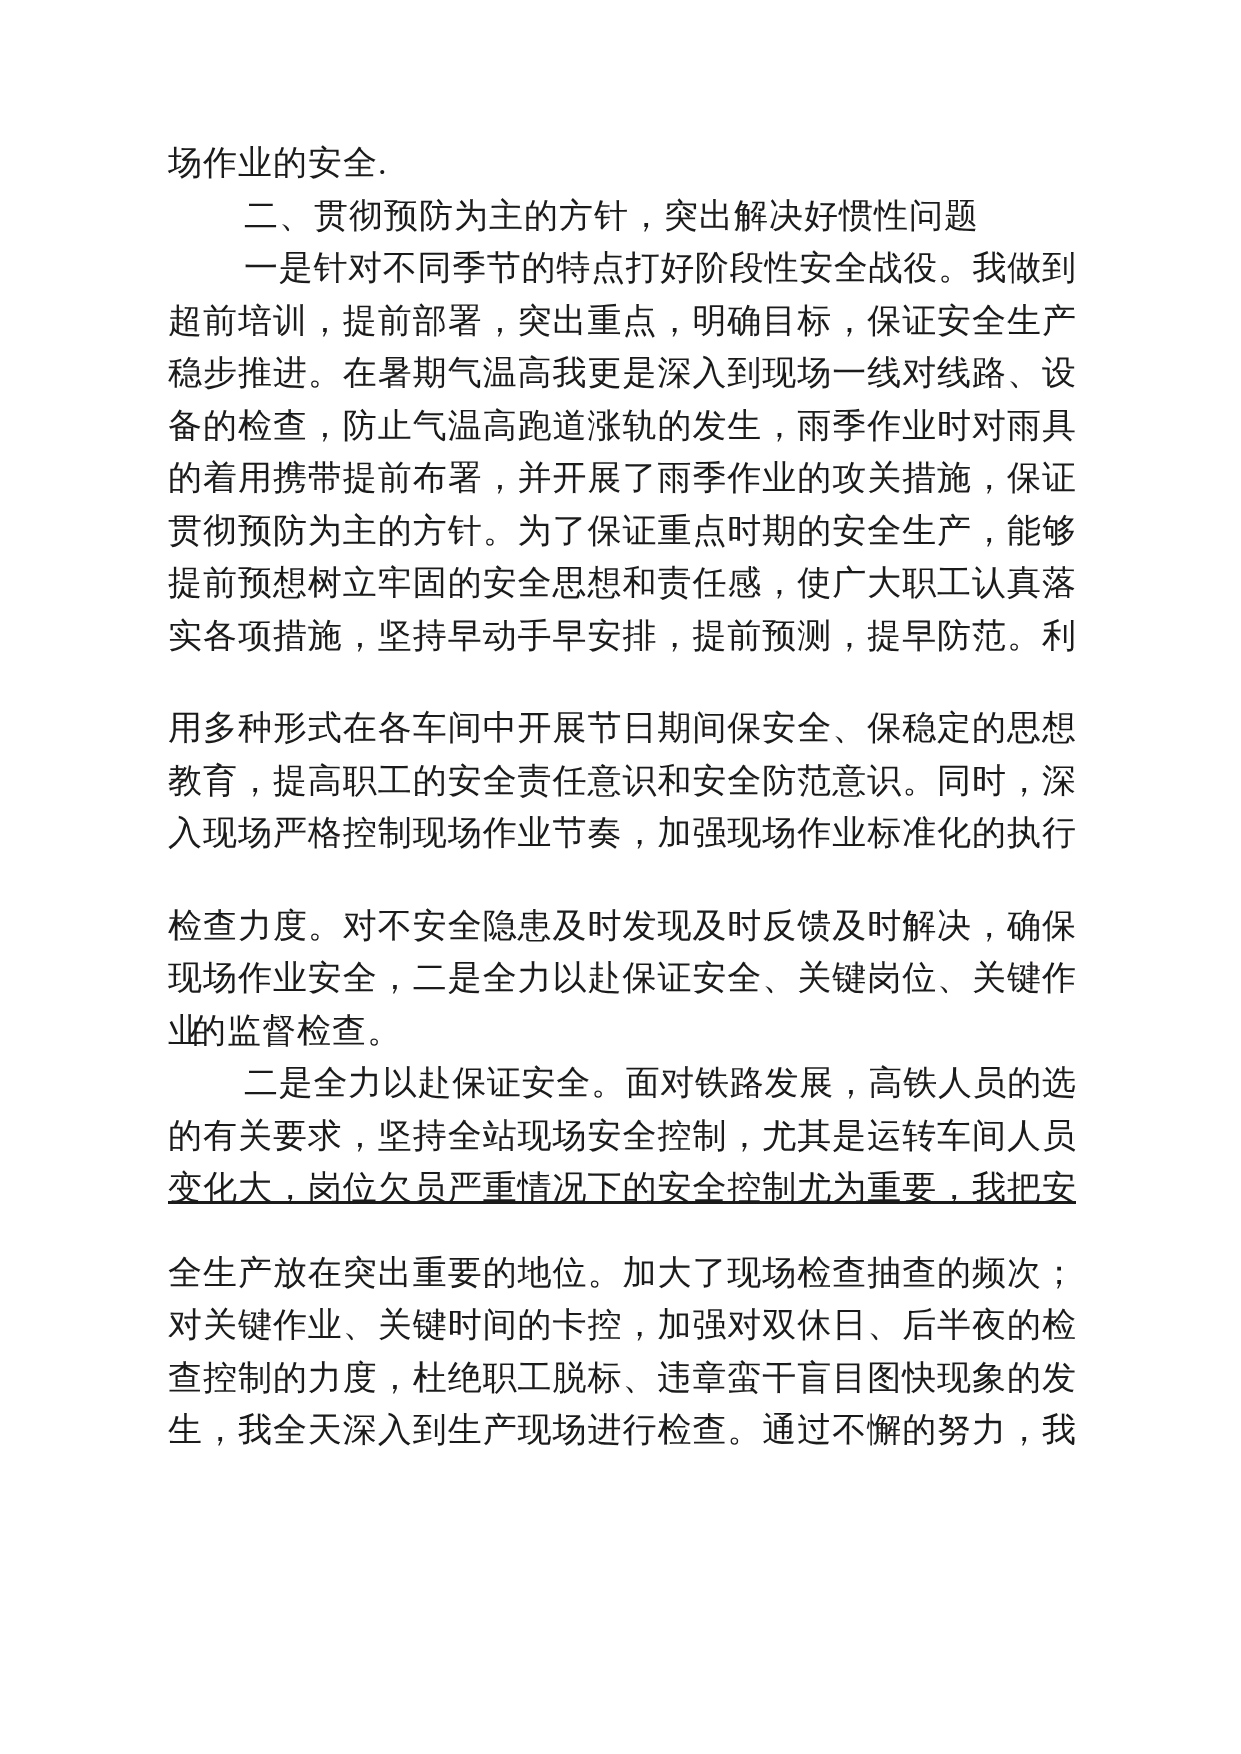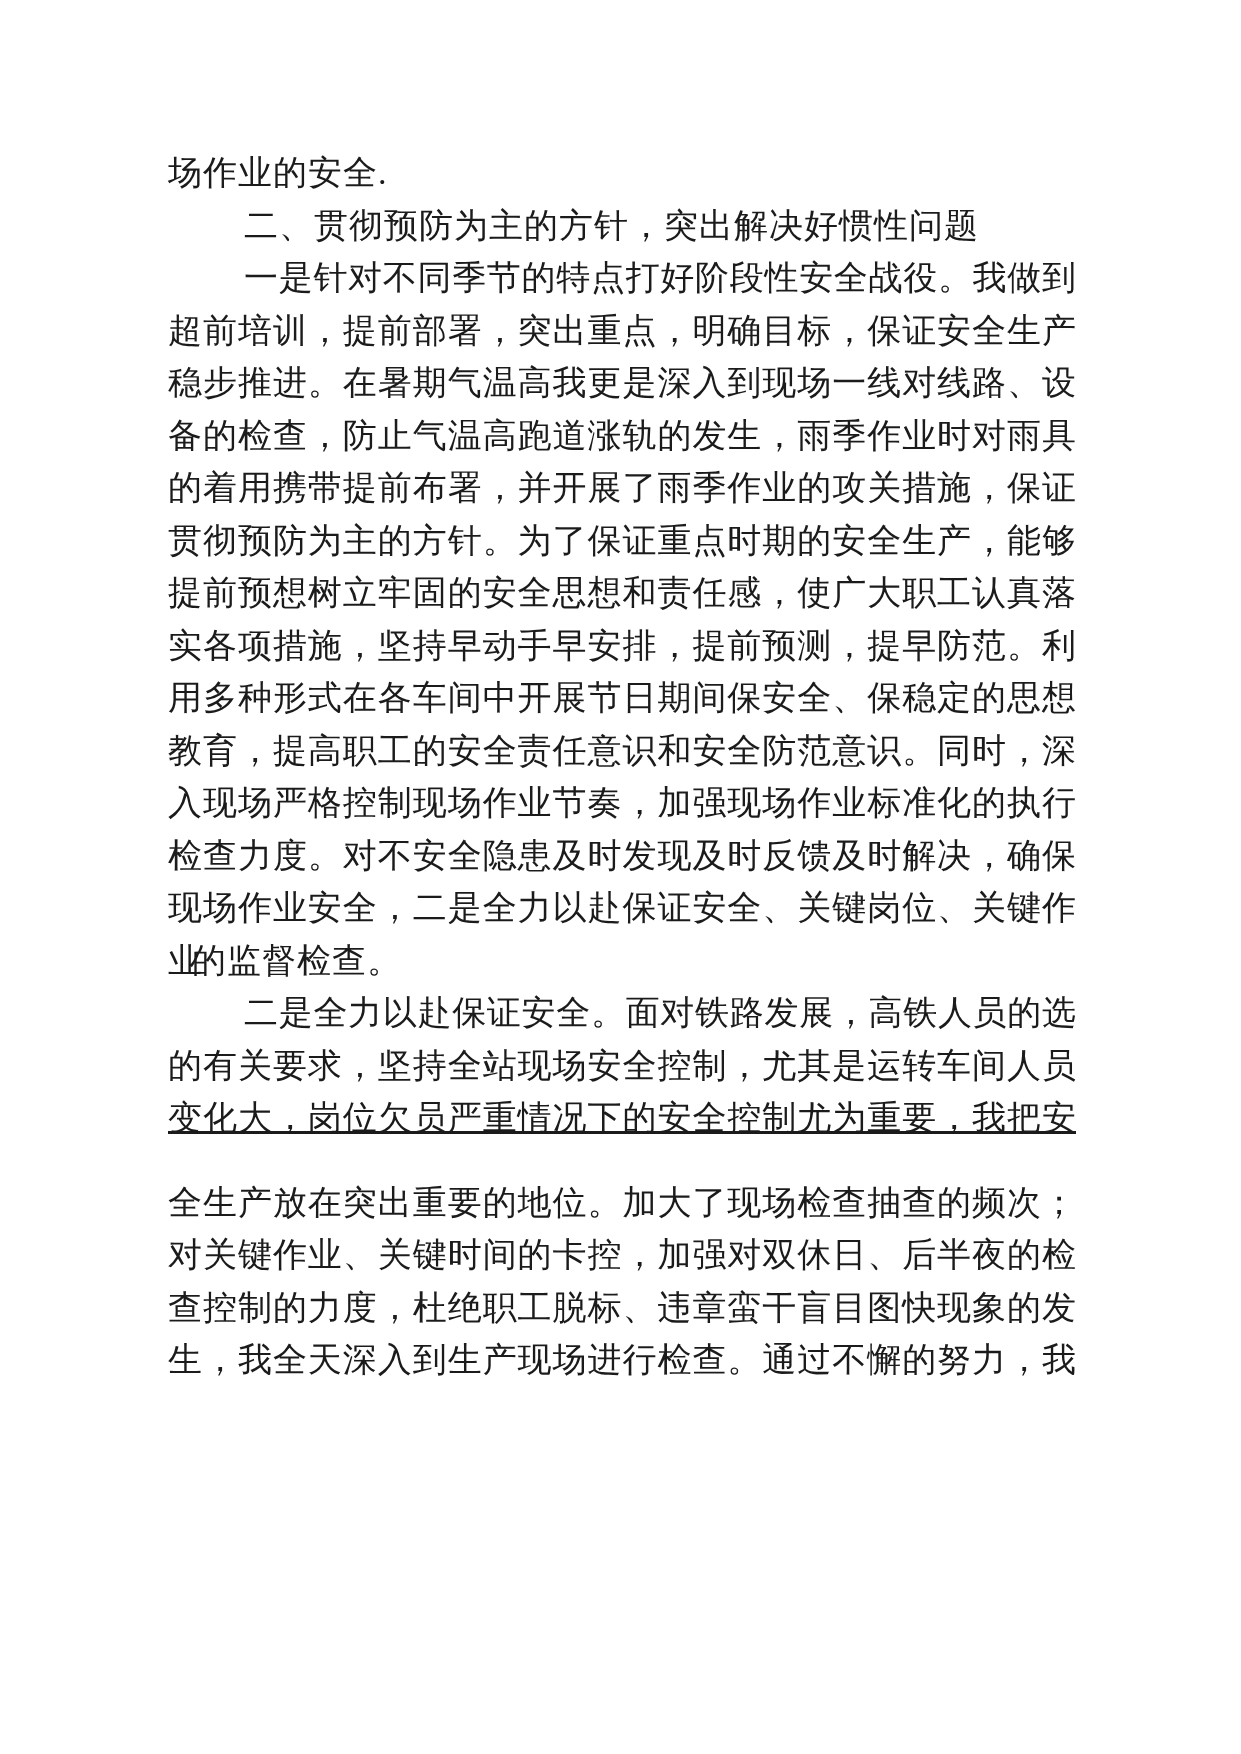--- a/index.html
+++ b/index.html
@@ -11,21 +11,21 @@
     position: relative;
     width: 1241px;
     height: 1754px;
     background: #ffffff;
     overflow: hidden;
     font-family: "Liberation Serif", "DejaVu Serif", serif;
   }
   .content {
     position: absolute;
     left: 168px;
-    top: 147px;
+    top: 137px;
     width: 908px;
   }
   .line {
     height: 52.5px;
     line-height: 52.5px;
     font-size: 34px;
     color: #1b1b1b;
     letter-spacing: 1px;
     white-space: nowrap;
     overflow: visible;
@@ -57,24 +57,24 @@
       </div>
       <div class="para">
         <div class="line fill indent" style="color: rgb(27, 27, 27);">一是针对不同季节的特点打好阶段性安全战役。我做到</div>
         <div class="line fill" style="color: rgb(27, 27, 27);">超前培训，提前部署，突出重点，明确目标，保证安全生产</div>
         <div class="line fill" style="color: rgb(27, 27, 27);">稳步推进。在暑期气温高我更是深入到现场一线对线路、设</div>
         <div class="line fill" style="color: rgb(27, 27, 27);">备的检查，防止气温高跑道涨轨的发生，雨季作业时对雨具</div>
         <div class="line fill" style="color: rgb(27, 27, 27);">的着用携带提前布署，并开展了雨季作业的攻关措施，保证</div>
         <div class="line fill" style="color: rgb(27, 27, 27);">贯彻预防为主的方针。为了保证重点时期的安全生产，能够</div>
         <div class="line fill" style="color: rgb(27, 27, 27);">提前预想树立牢固的安全思想和责任感，使广大职工认真落</div>
         <div class="line fill" style="color: rgb(27, 27, 27);">实各项措施，坚持早动手早安排，提前预测，提早防范。利</div>
-        <div class="line fill" style="color: rgb(27, 27, 27);">用多种形式在各车间中开展节日期间保安全、保稳定的思想</div>
+        <div class="line fill" style="color: rgb(27, 27, 27); margin-top: 40px;">用多种形式在各车间中开展节日期间保安全、保稳定的思想</div>
         <div class="line fill" style="color: rgb(27, 27, 27);">教育，提高职工的安全责任意识和安全防范意识。同时，深</div>
         <div class="line fill" style="color: rgb(27, 27, 27);">入现场严格控制现场作业节奏，加强现场作业标准化的执行</div>
-        <div class="line fill" style="color: rgb(27, 27, 27);">检查力度。对不安全隐患及时发现及时反馈及时解决，确保</div>
+        <div class="line fill" style="color: rgb(27, 27, 27); margin-top: 40px;">检查力度。对不安全隐患及时发现及时反馈及时解决，确保</div>
         <div class="line fill" style="color: rgb(27, 27, 27);">现场作业安全，二是全力以赴保证安全、关键岗位、关键作业</div>
         <div class="line" style="color: rgb(27, 27, 27); margin-left: 24px;">的监督检查。</div>
       </div>
       <div class="para">
         <div class="line fill indent" style="color: rgb(27, 27, 27);">二是全力以赴保证安全。面对铁路发展，高铁人员的选</div>
         <div class="line fill" style="color: rgb(27, 27, 27);">的有关要求，坚持全站现场安全控制，尤其是运转车间人员</div>
         <div class="line fill" style="color: rgb(27, 27, 27); text-decoration: underline;">变化大，岗位欠员严重情况下的安全控制尤为重要，我把安</div>
         <div class="line fill" style="color: rgb(27, 27, 27); margin-top: 32px;">全生产放在突出重要的地位。加大了现场检查抽查的频次；</div>
         <div class="line fill" style="color: rgb(27, 27, 27);">对关键作业、关键时间的卡控，加强对双休日、后半夜的检</div>
         <div class="line fill" style="color: rgb(27, 27, 27);">查控制的力度，杜绝职工脱标、违章蛮干盲目图快现象的发</div>

